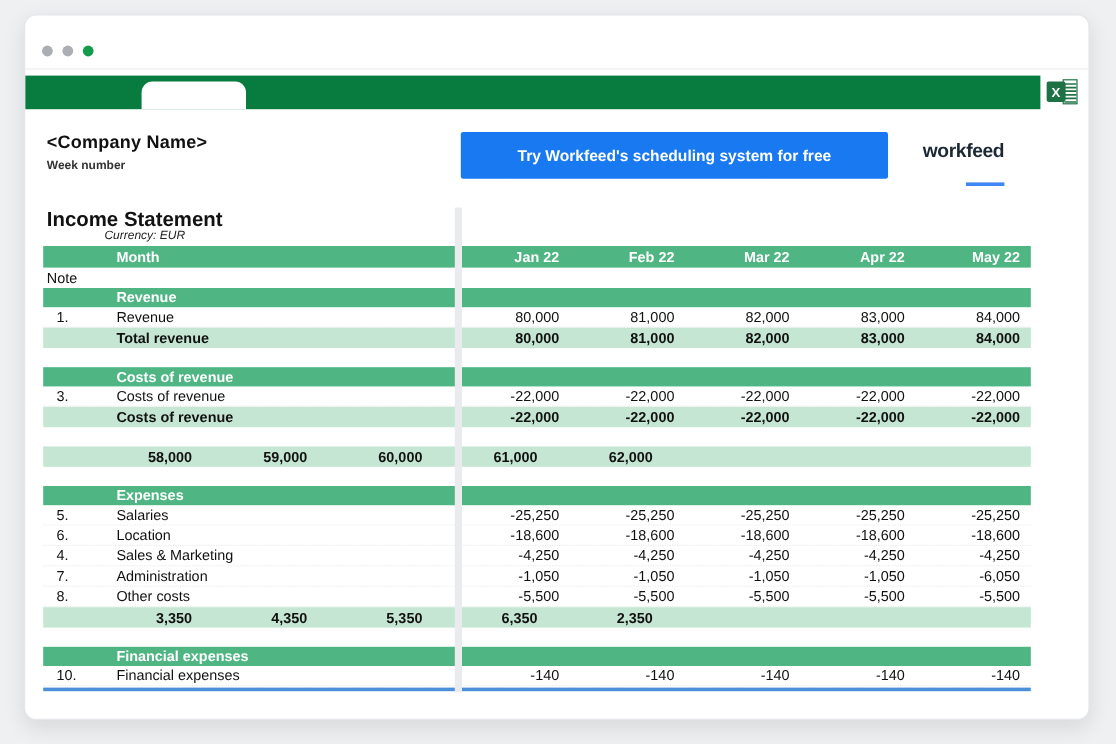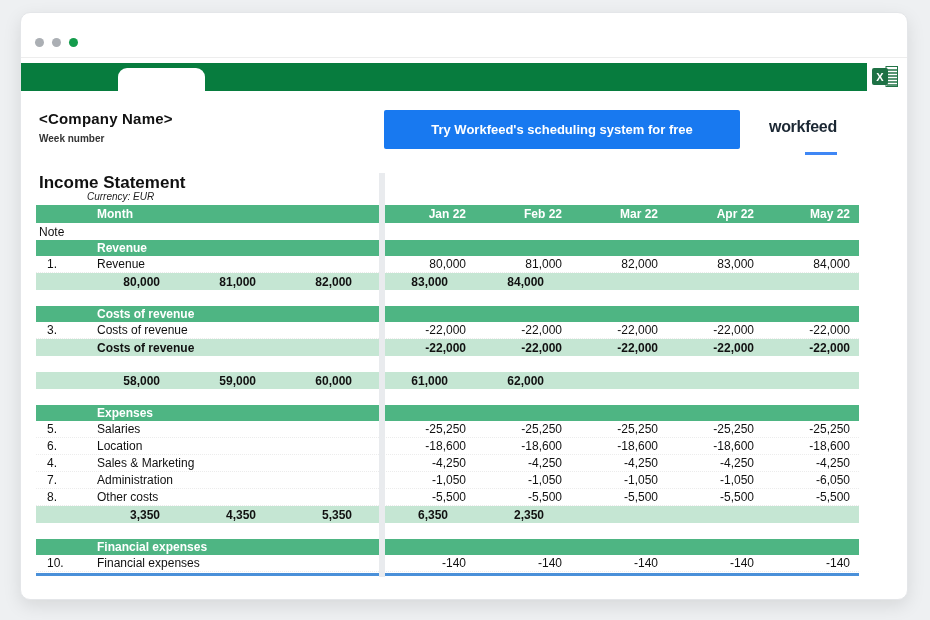--- a/index.html
+++ b/index.html
@@ -135,20 +135,21 @@
         <div class="c-num">1.</div>
         <div class="c-label">Revenue</div>
         <div class="c-val">80,000</div>
         <div class="c-val">81,000</div>
         <div class="c-val">82,000</div>
         <div class="c-val">83,000</div>
         <div class="c-val">84,000</div>
       </div>
       <div class="row total">
         <div class="c-num"></div>
+        <div class="c-label">Total revenue</div>
         <div class="c-val">80,000</div>
         <div class="c-val">81,000</div>
         <div class="c-val">82,000</div>
         <div class="c-val">83,000</div>
         <div class="c-val">84,000</div>
       </div>
       <div class="row spacer"></div>
       <div class="row section">
         <div class="c-num"></div>
         <div class="c-label">Costs of revenue</div>

